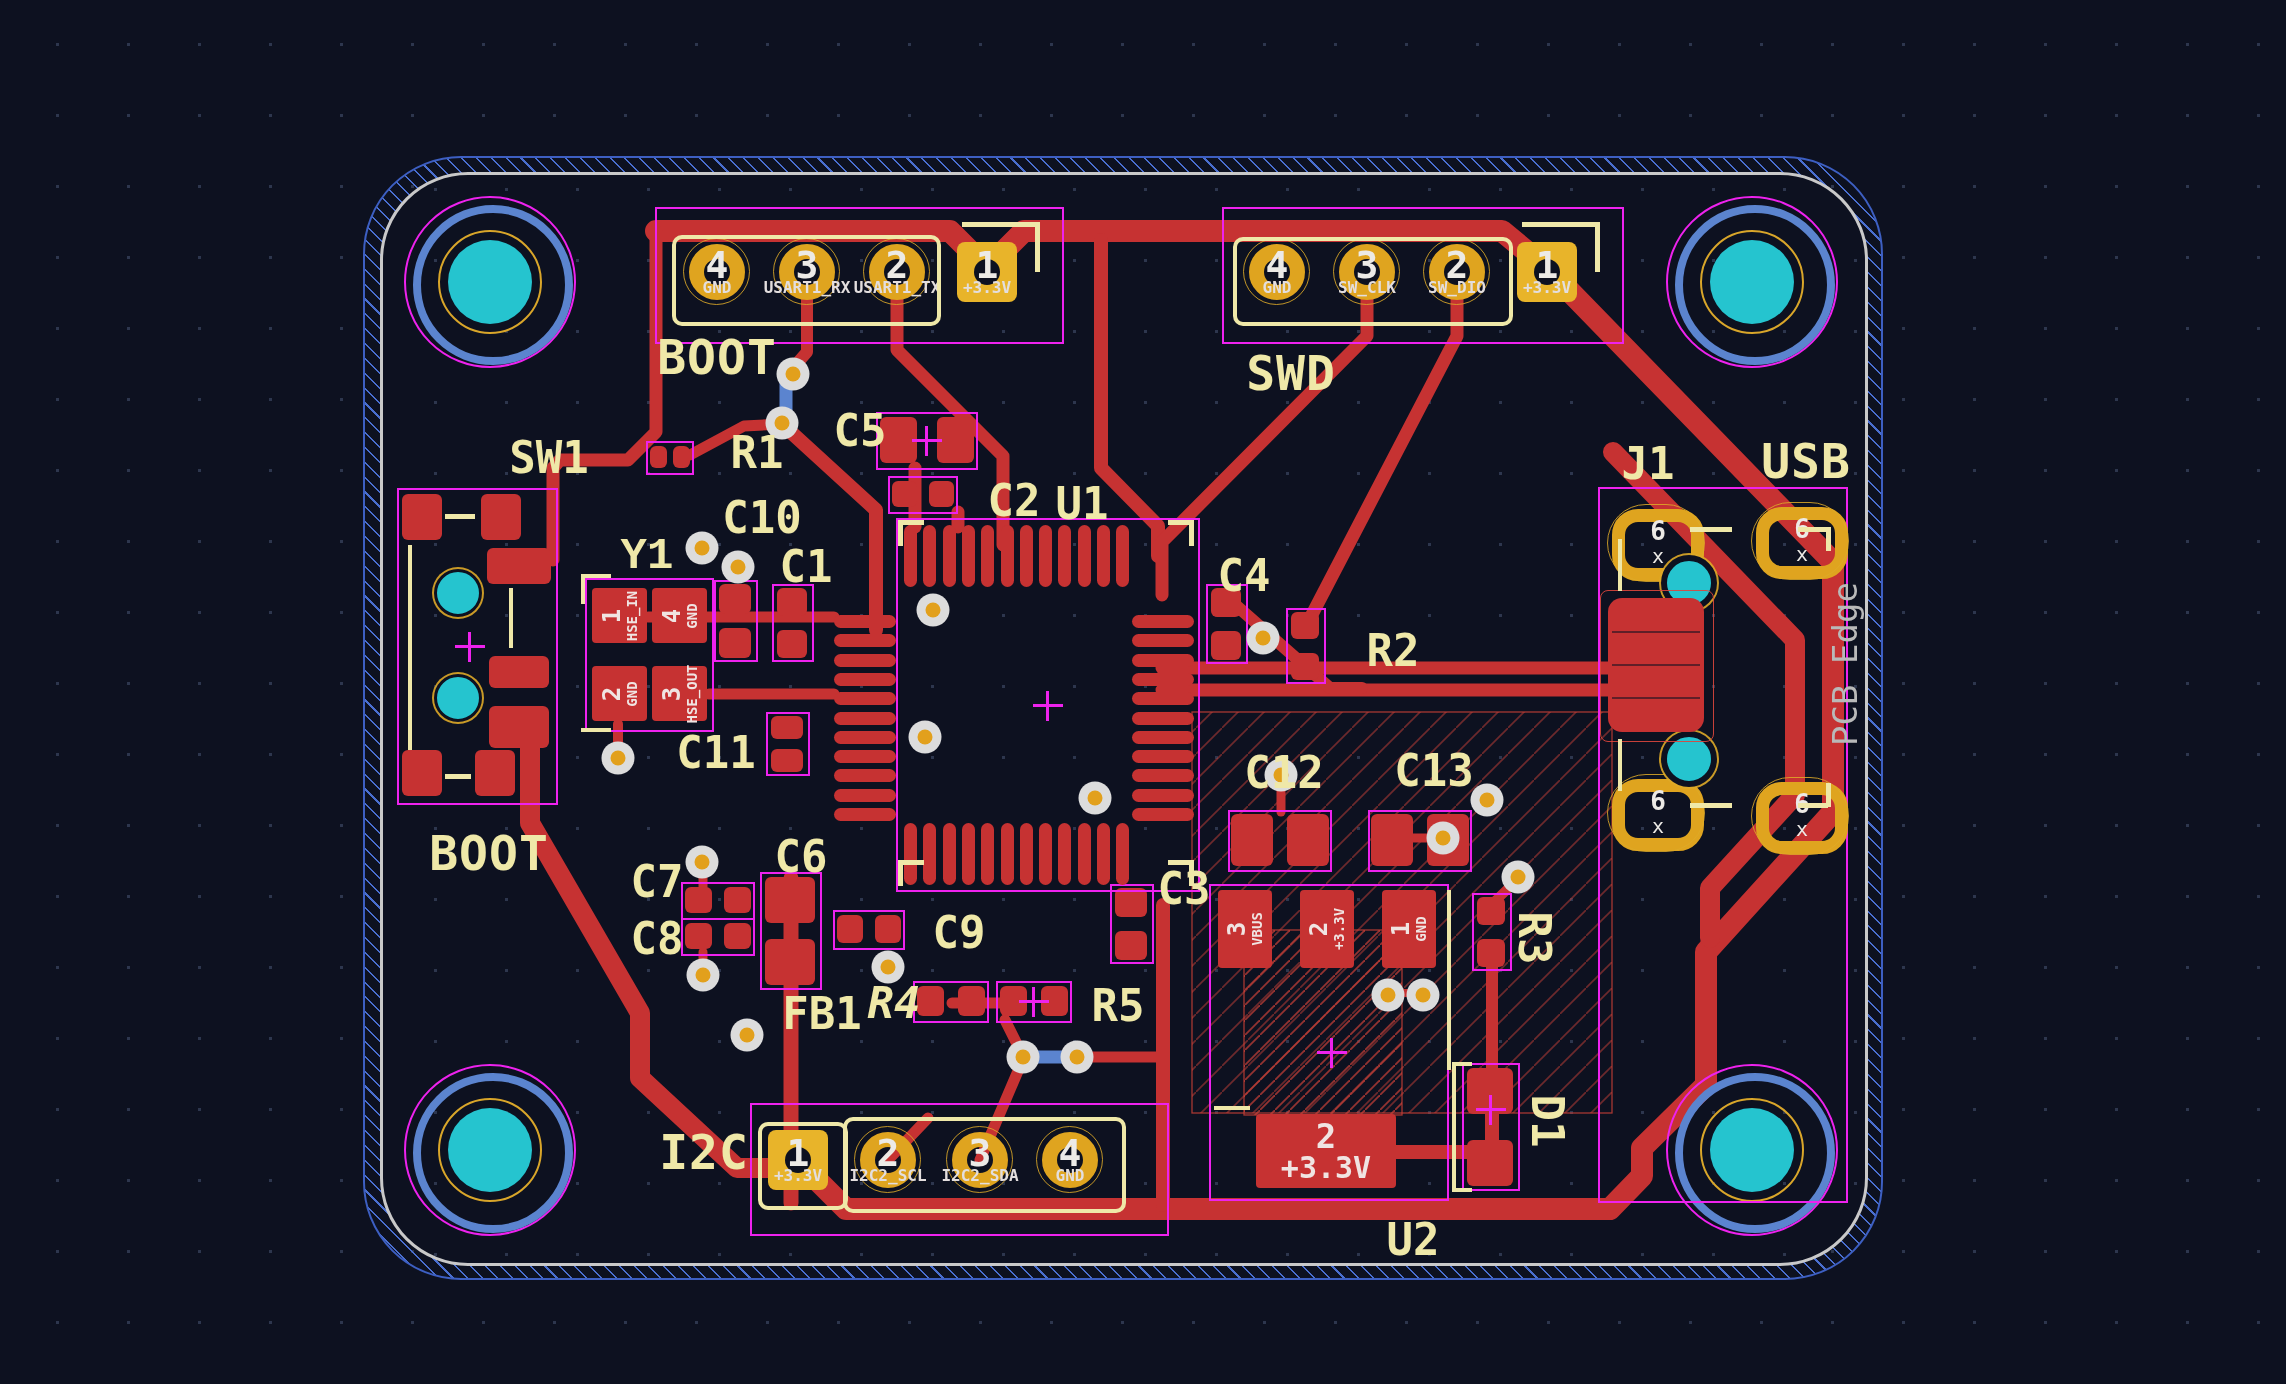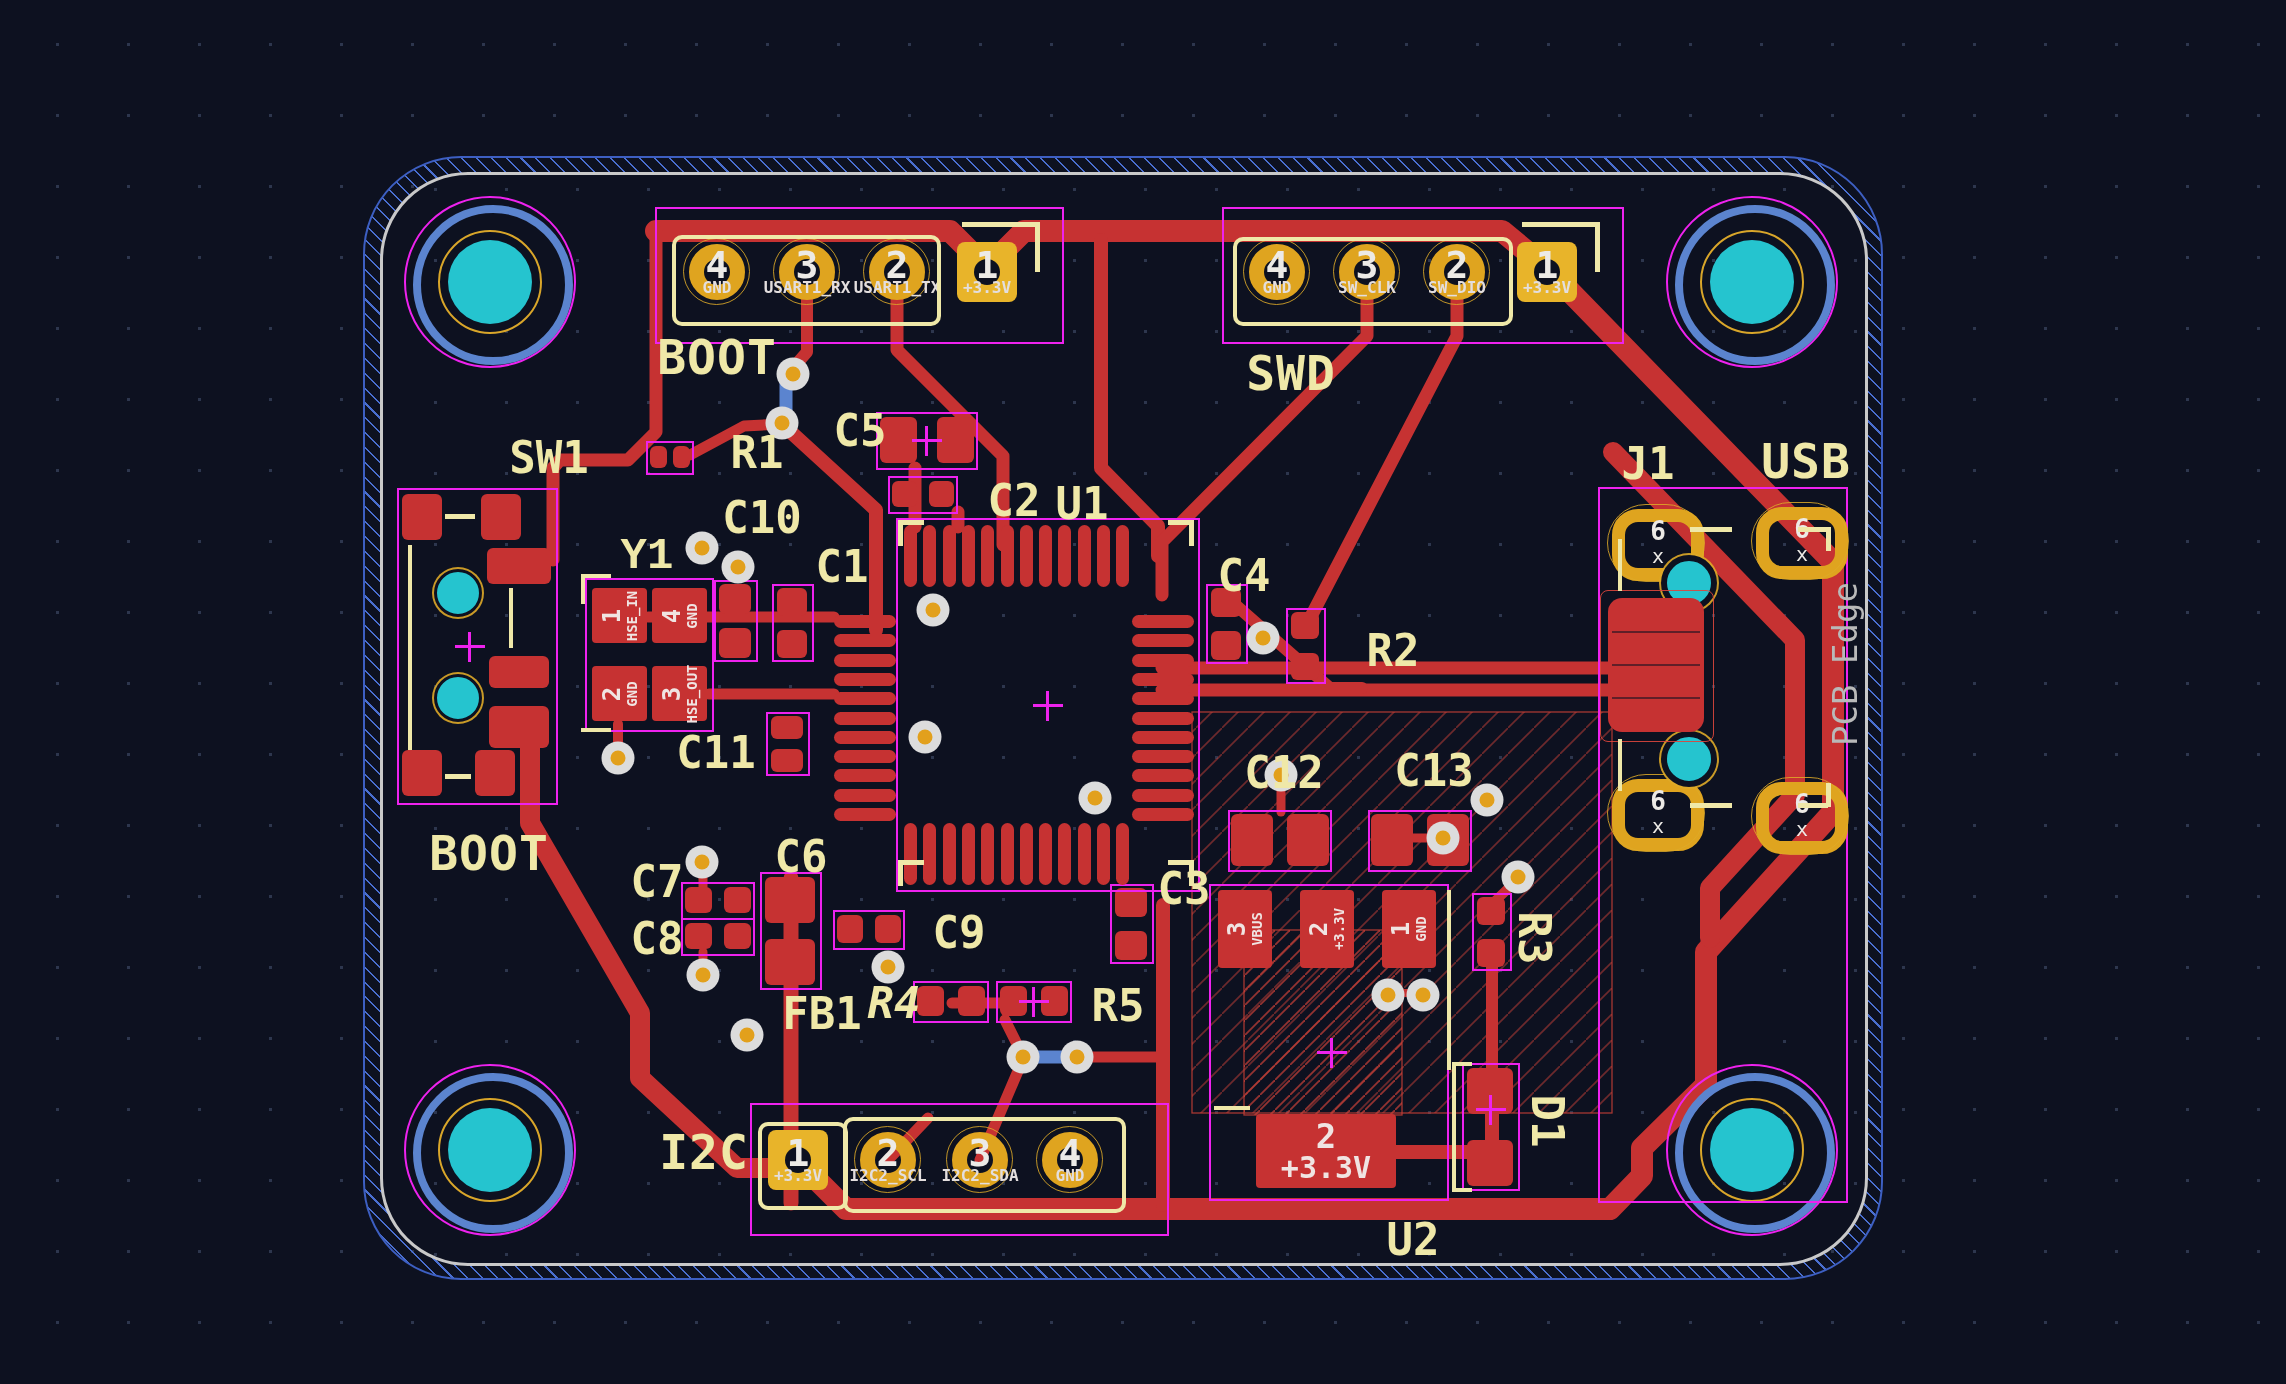--- a/index.html
+++ b/index.html
@@ -518,21 +518,21 @@
       <div class="lbl big" style="left: 717px; top: 357px;">BOOT</div>
       <div class="lbl big" style="left: 1291px; top: 373px;">SWD</div>
       <div class="lbl big" style="left: 1806px; top: 461px;">USB</div>
       <div class="lbl ref" style="left: 1648px; top: 463px;">J1</div>
       <div class="lbl big" style="left: 489px; top: 853px;">BOOT</div>
       <div class="lbl big" style="left: 704px; top: 1152px;">I2C</div>
       <div class="lbl ref" style="left: 549px; top: 457px;">SW1</div>
       <div class="lbl ref" style="left: 757px; top: 452px;">R1</div>
       <div class="lbl ref" style="left: 860px; top: 430px;">C5</div>
       <div class="lbl ref" style="left: 762px; top: 517px;">C10</div>
-      <div class="lbl ref" style="left: 806px; top: 566px; margin-left: 36px;">C1</div>
+      <div class="lbl ref" style="left: 806px; top: 566px;">C1</div>
       <div class="lbl ref" style="left: 1014px; top: 500px;">C2</div>
       <div class="lbl ref" style="left: 1082px; top: 503px;">U1</div>
       <div class="lbl ref" style="left: 647px; top: 556px; font-family: Liberation Mono, monospace;">Y1</div>
       <div class="lbl ref" style="left: 716px; top: 752px;">C11</div>
       <div class="lbl ref" style="left: 1244px; top: 575px;">C4</div>
       <div class="lbl ref" style="left: 1393px; top: 650px;">R2</div>
       <div class="lbl ref" style="left: 1284px; top: 772px;">C12</div>
       <div class="lbl ref" style="left: 1434px; top: 770px;">C13</div>
       <div class="lbl ref" style="left: 1184px; top: 888px;">C3</div>
       <div class="lbl ref" style="left: 801px; top: 856px;">C6</div>

